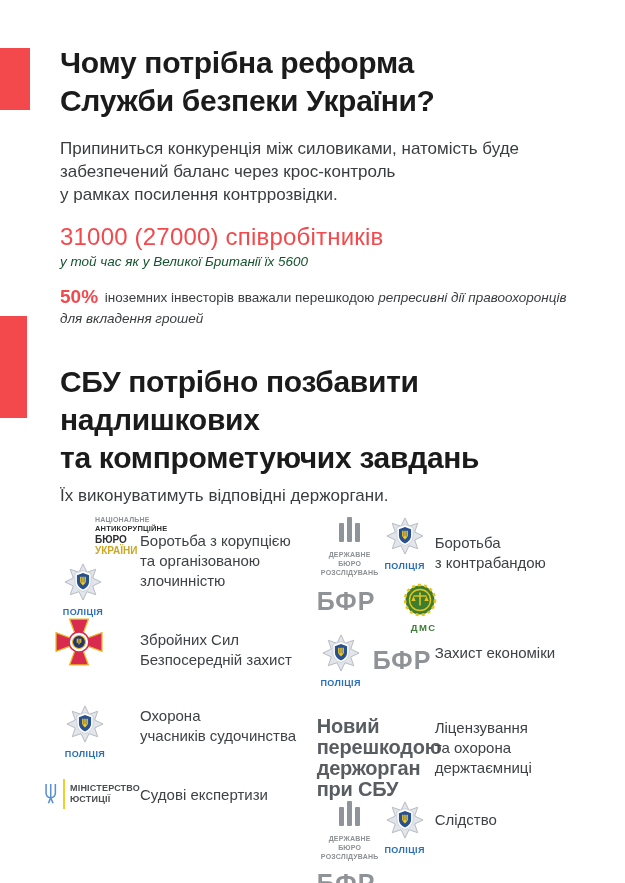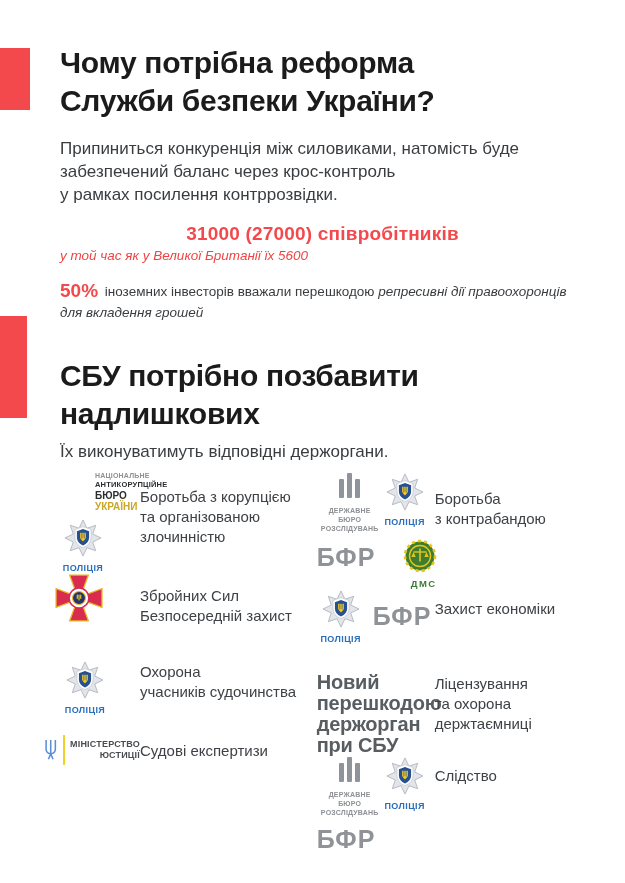--- a/index.html
+++ b/index.html
@@ -7,22 +7,22 @@
     width:625px;height:883px;background:#ffffff;position:relative;overflow:hidden;
     font-family:"Liberation Sans","DejaVu Sans",sans-serif;color:#1c1c1c;
   }
   .accent-bar{position:absolute;left:0;background:#f4494c;}
   #bar-top{top:48px;width:30px;height:62px;}
   #bar-mid{top:316px;width:27px;height:102px;}
   .content{padding:44px 40px 0 60px;}
   .h1,.h2{font-size:30px;line-height:38px;font-weight:800;color:#1b1b1b;letter-spacing:-0.3px;}
   .h1{margin:0 0 17px 0;}
   .intro{font-size:17px;line-height:23px;color:#3a3d40;margin:0 0 17px 0;}
-  .stat-num{font-size:19px;font-weight:700;color:#f4494c;letter-spacing:0.2px;text-align:center;}
-  .stat-note{font-size:13.5px;font-style:italic;color:#ef4444;margin:3px 0 0 0;}
+  .stat-num{font-size:24px;font-weight:400;color:#f4494c;letter-spacing:0.2px;}
+  .stat-note{font-size:13.5px;font-style:italic;color:#14532d;margin:3px 0 0 0;}
   .pct-block{margin:17px 0 0 0;font-size:13.5px;line-height:21px;color:#3a3d40;}
   .pct{font-size:19px;font-weight:800;color:#f4494c;margin-right:3px;vertical-align:-1px;}
   .pct-block i{font-style:italic;}
   .pct-line2{display:block;font-style:italic;}
   .section2{margin-top:34px;}
   .h2{margin:0 0 9px 0;}
   .sub2{font-size:17px;color:#3a3d40;margin:0 0 10px 0;}
 
   
   .task-grid{display:flex;margin-left:-20px;}
@@ -45,21 +45,21 @@
   .nabu-l3{font-size:10px;font-weight:800;color:#2b2d2f;}
   .nabu-l3 .ukr{color:#c9a727;font-weight:700;}
   .police{width:48px;text-align:center;}
   .police-label{font-size:9px;font-weight:800;color:#2a6ebb;letter-spacing:0.4px;margin-top:1px;}
   .af-cross{margin-left:15px;}
   .dbr{width:66px;text-align:center;}
   .dbr-text{font-size:7px;line-height:9px;font-weight:700;color:#8d9094;margin-top:3px;letter-spacing:0.2px;}
   .bfr{font-size:25px;font-weight:800;color:#8f9296;letter-spacing:1px;}
   .dms{width:56px;text-align:right;}
   .dms-label{font-size:9.5px;font-weight:800;color:#3a7d34;letter-spacing:1.5px;margin-top:1px;}
-  .mj{display:flex;gap:5px;margin-left:3px;align-items:center;text-align:right;}
+  .mj{display:flex;gap:5px;margin-left:3px;align-items:center;}
   .mj-divider{width:2px;height:30px;background:#f0d028;}
   .mj-text{font-size:9px;line-height:11px;font-weight:800;color:#4a4d50;letter-spacing:0.2px;}
   .neworg{font-size:20px;line-height:21px;font-weight:800;color:#585d61;letter-spacing:-0.2px;}
   .grid2{display:grid;grid-template-columns:64px 54px;row-gap:6px;align-items:start;}
   .mt6{margin-top:6px;}
   .pt2{padding-top:2px;} .pt8{padding-top:8px;} .pt10{padding-top:10px;} .pt12{padding-top:12px;} .pt15{padding-top:15px;} .pt17{padding-top:17px;}
 </style>
 </head>
 <body>
 
@@ -107,20 +107,21 @@
     <span class="pct">50%</span>
     <span>іноземних інвесторів вважали перешкодою</span>
     <i>репресивні дії правоохоронців</i>
     <i class="pct-line2">для вкладення грошей</i>
   </p>
 
   <div class="section2">
     <h2 class="h2">
       <div>СБУ потрібно позбавити</div>
       <div>надлишкових</div>
+      <div>та компрометуючих завдань</div>
     </h2>
     <div class="sub2">Їх виконуватимуть відповідні держоргани.</div>
 
     <div class="task-grid">
 
       <div class="col col-left">
 
         <div class="task l1">
           <div class="logo-zone-l">
             <div class="nabu">

